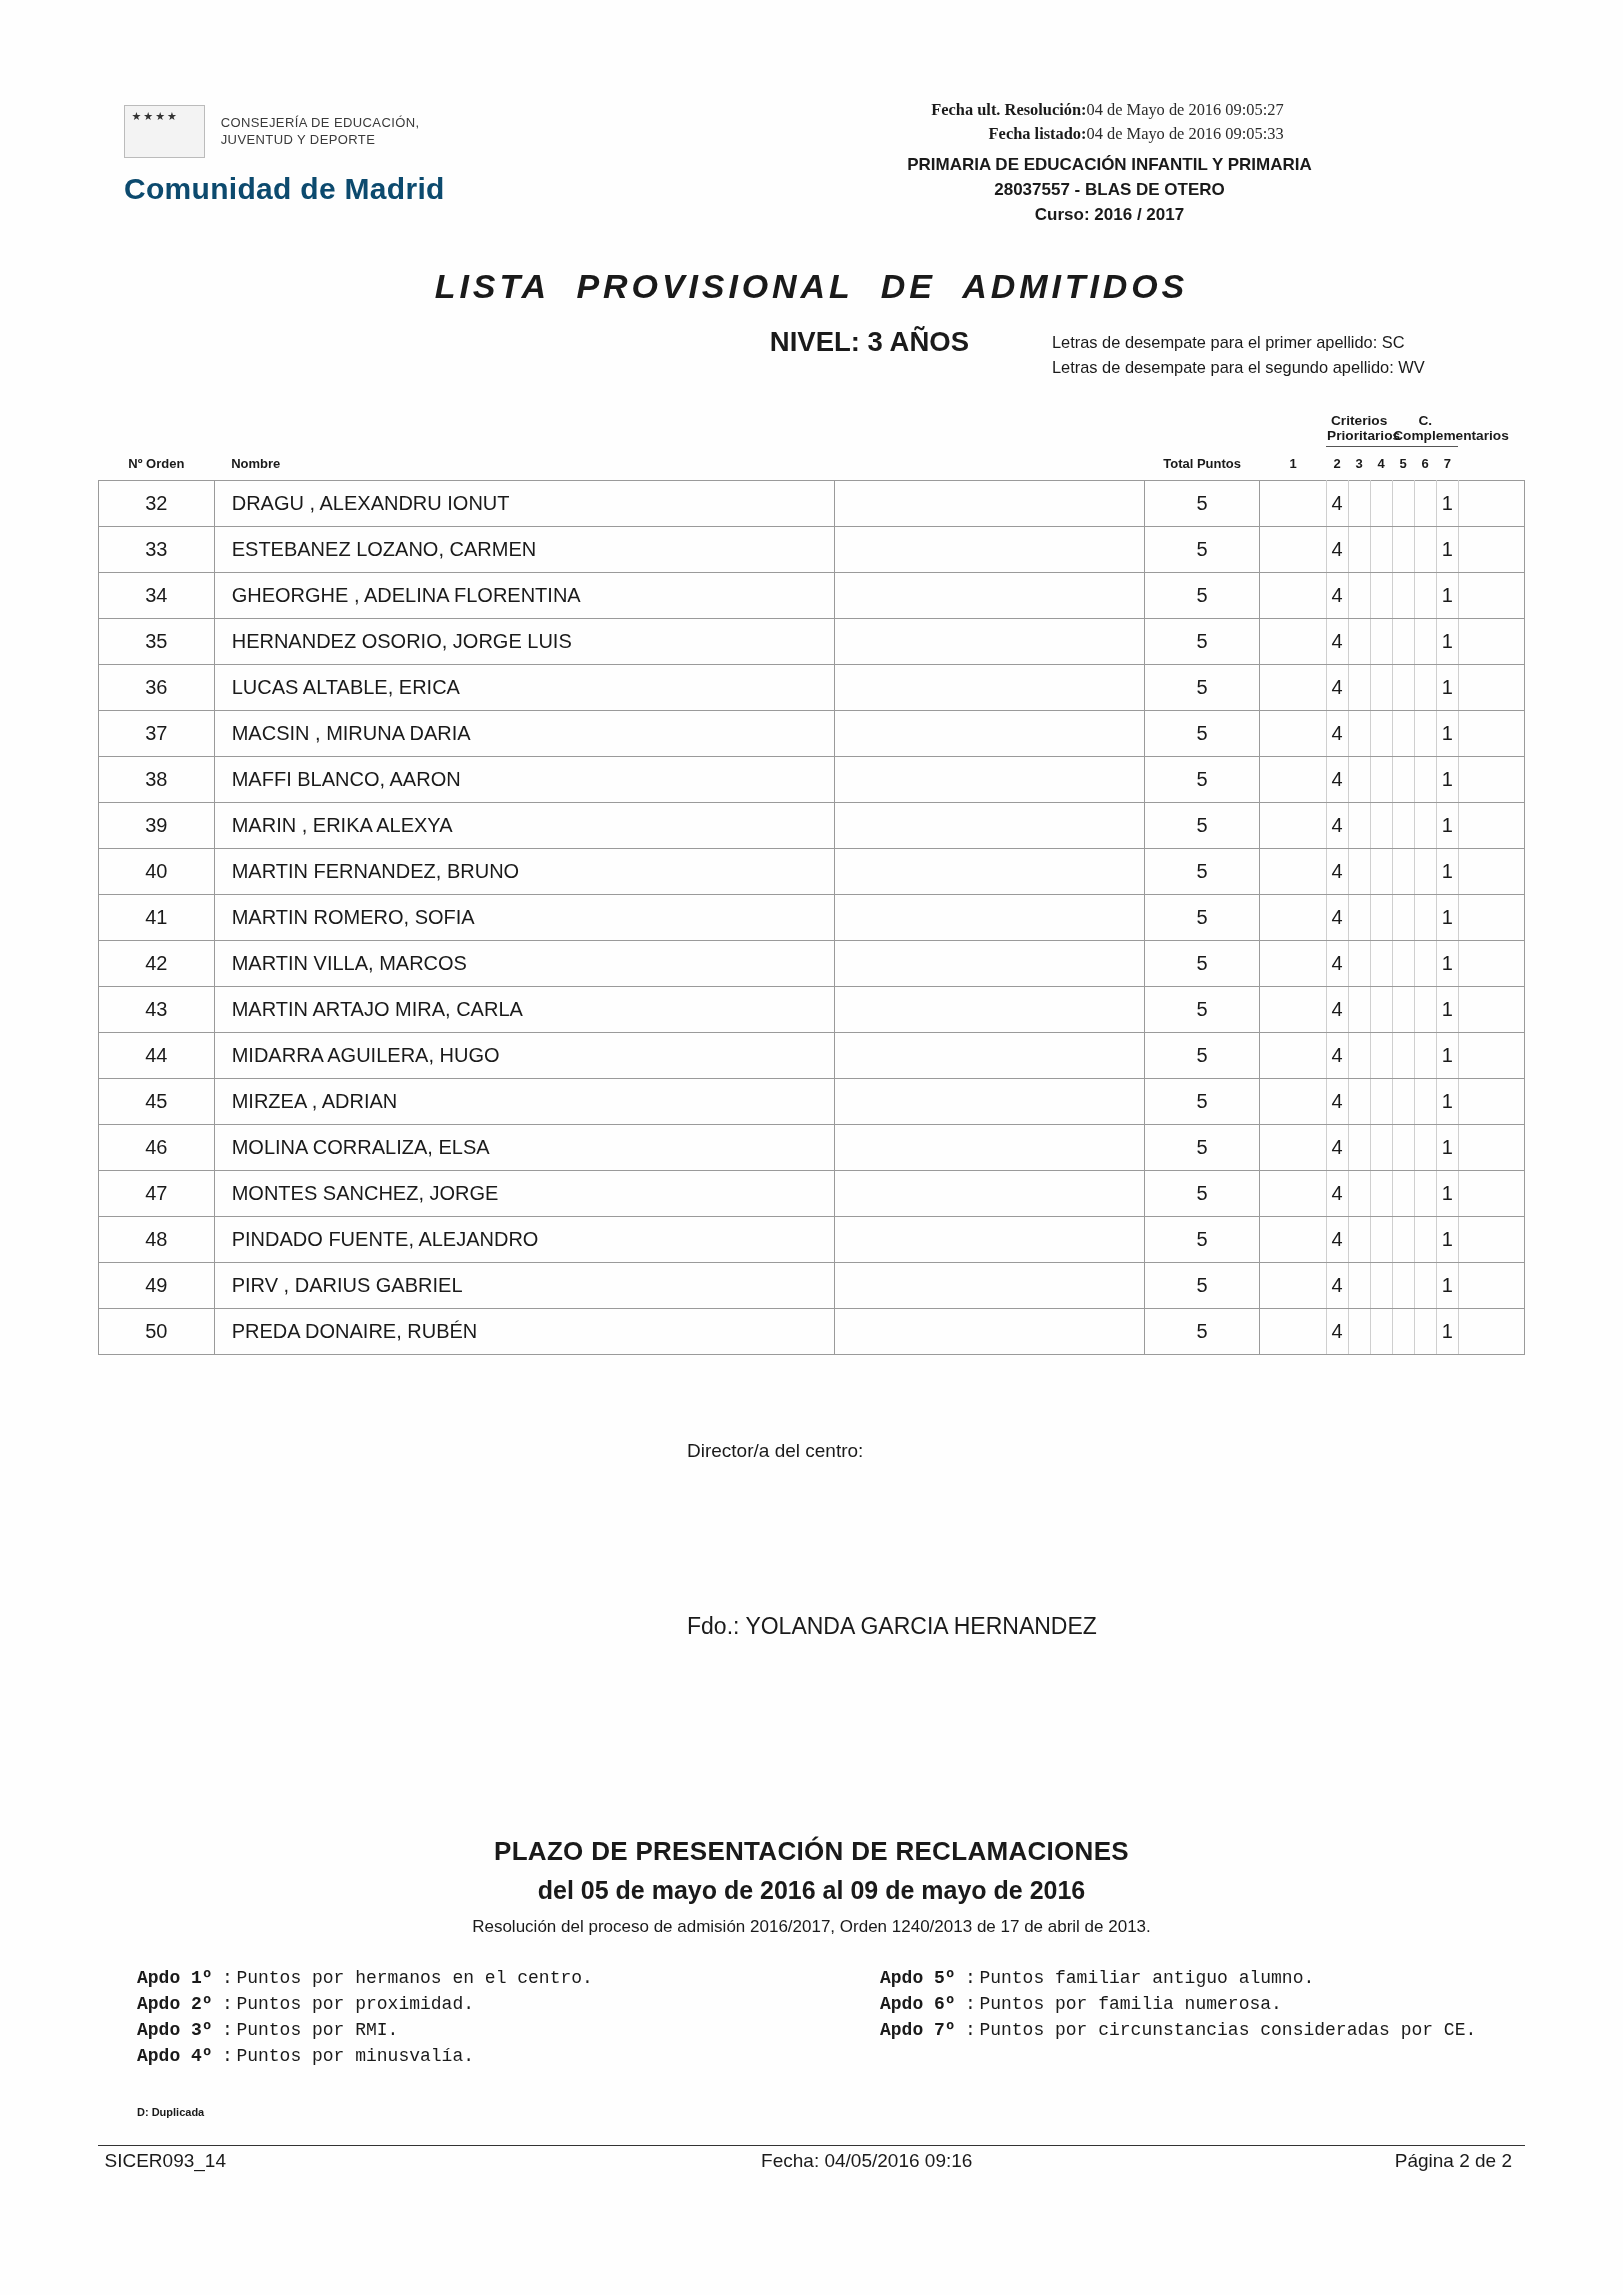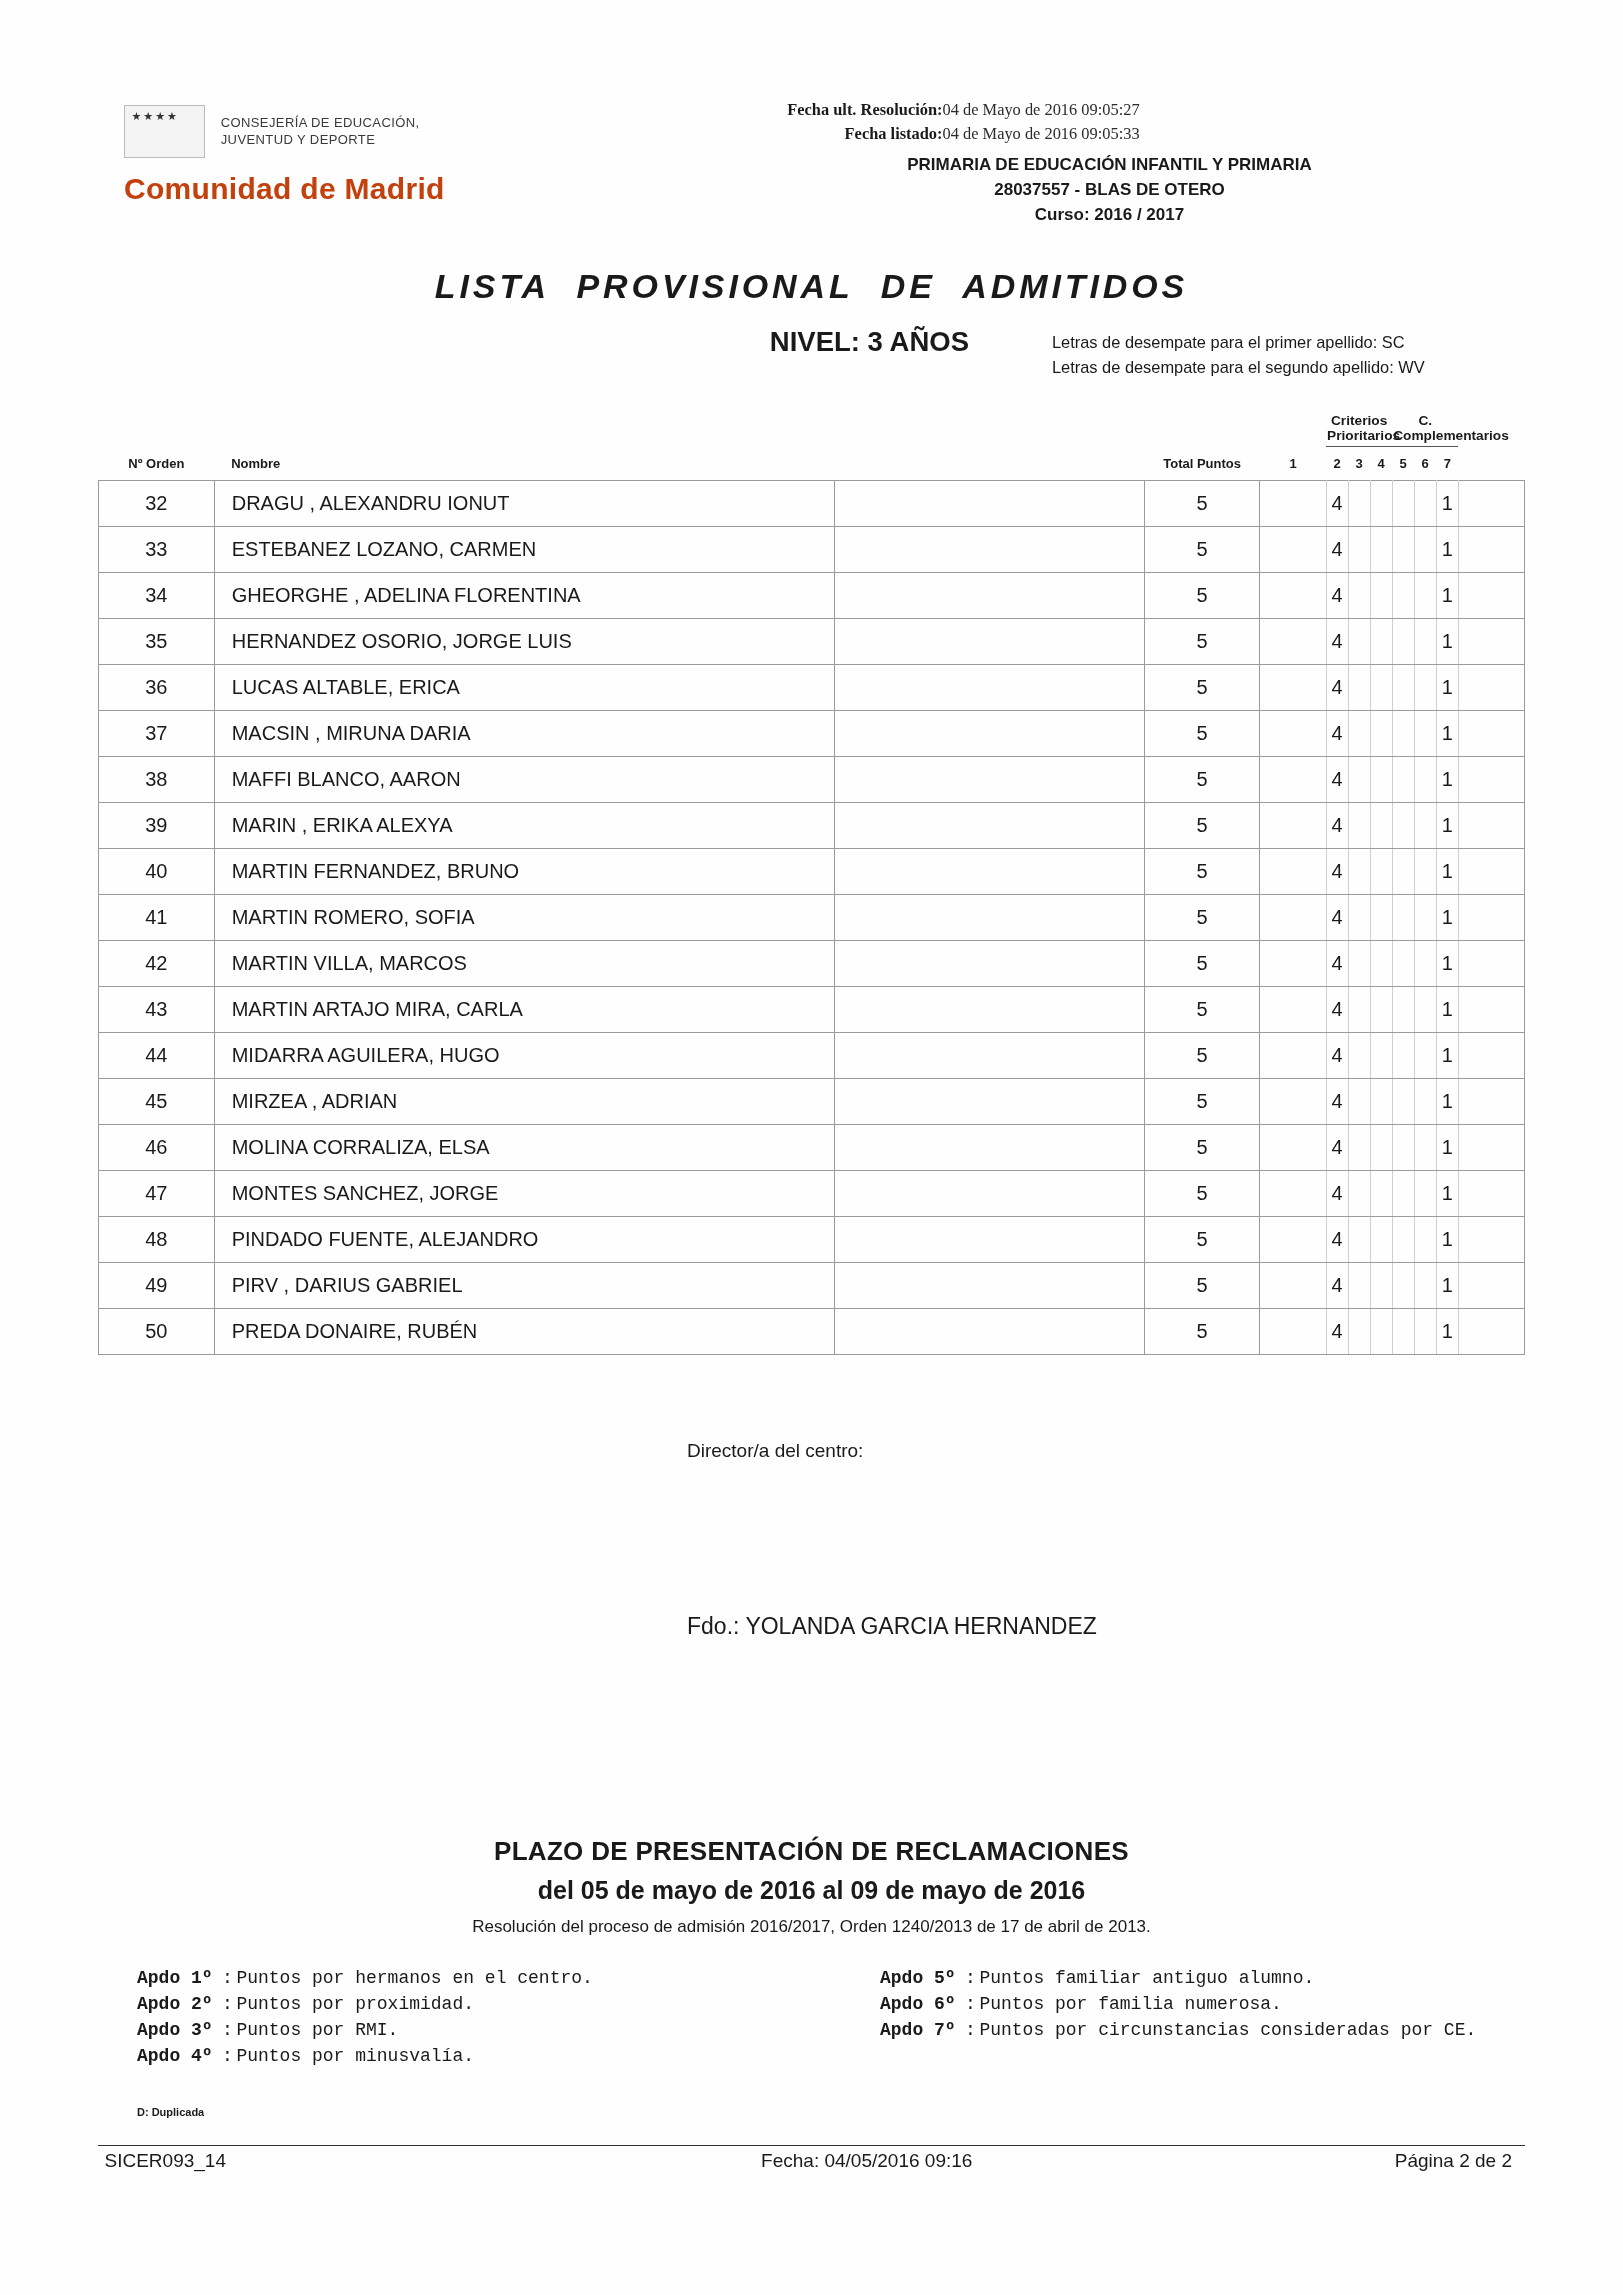--- a/index.html
+++ b/index.html
@@ -60,37 +60,38 @@
     font-size: 13px;
     letter-spacing: 0.4px;
     color: #3a3a3a;
     line-height: 17px;
   }
   .brand {
     font-size: 30px;
     font-weight: bold;
     letter-spacing: 0.3px;
     margin-top: 14.4px;
-    color: #c2410c;
+    color: #0c4a6e;
   }
 
   .meta-block {
     position: absolute;
     right: 6.5px;
     top: 13px;
     width: 818px;
     text-align: center;
   }
   .meta-dates {
     font-family: "Liberation Serif", serif;
     font-size: 16.4px;
     margin-bottom: 3.9px;
   }
   .meta-dates .row {
     display: flex;
+    justify-content: center;
     line-height: 23.6px;
   }
   .meta-dates .lbl {
     width: 242px;
     text-align: right;
     font-weight: bold;
   }
   .meta-dates .val {
     width: 288px;
     text-align: left;

